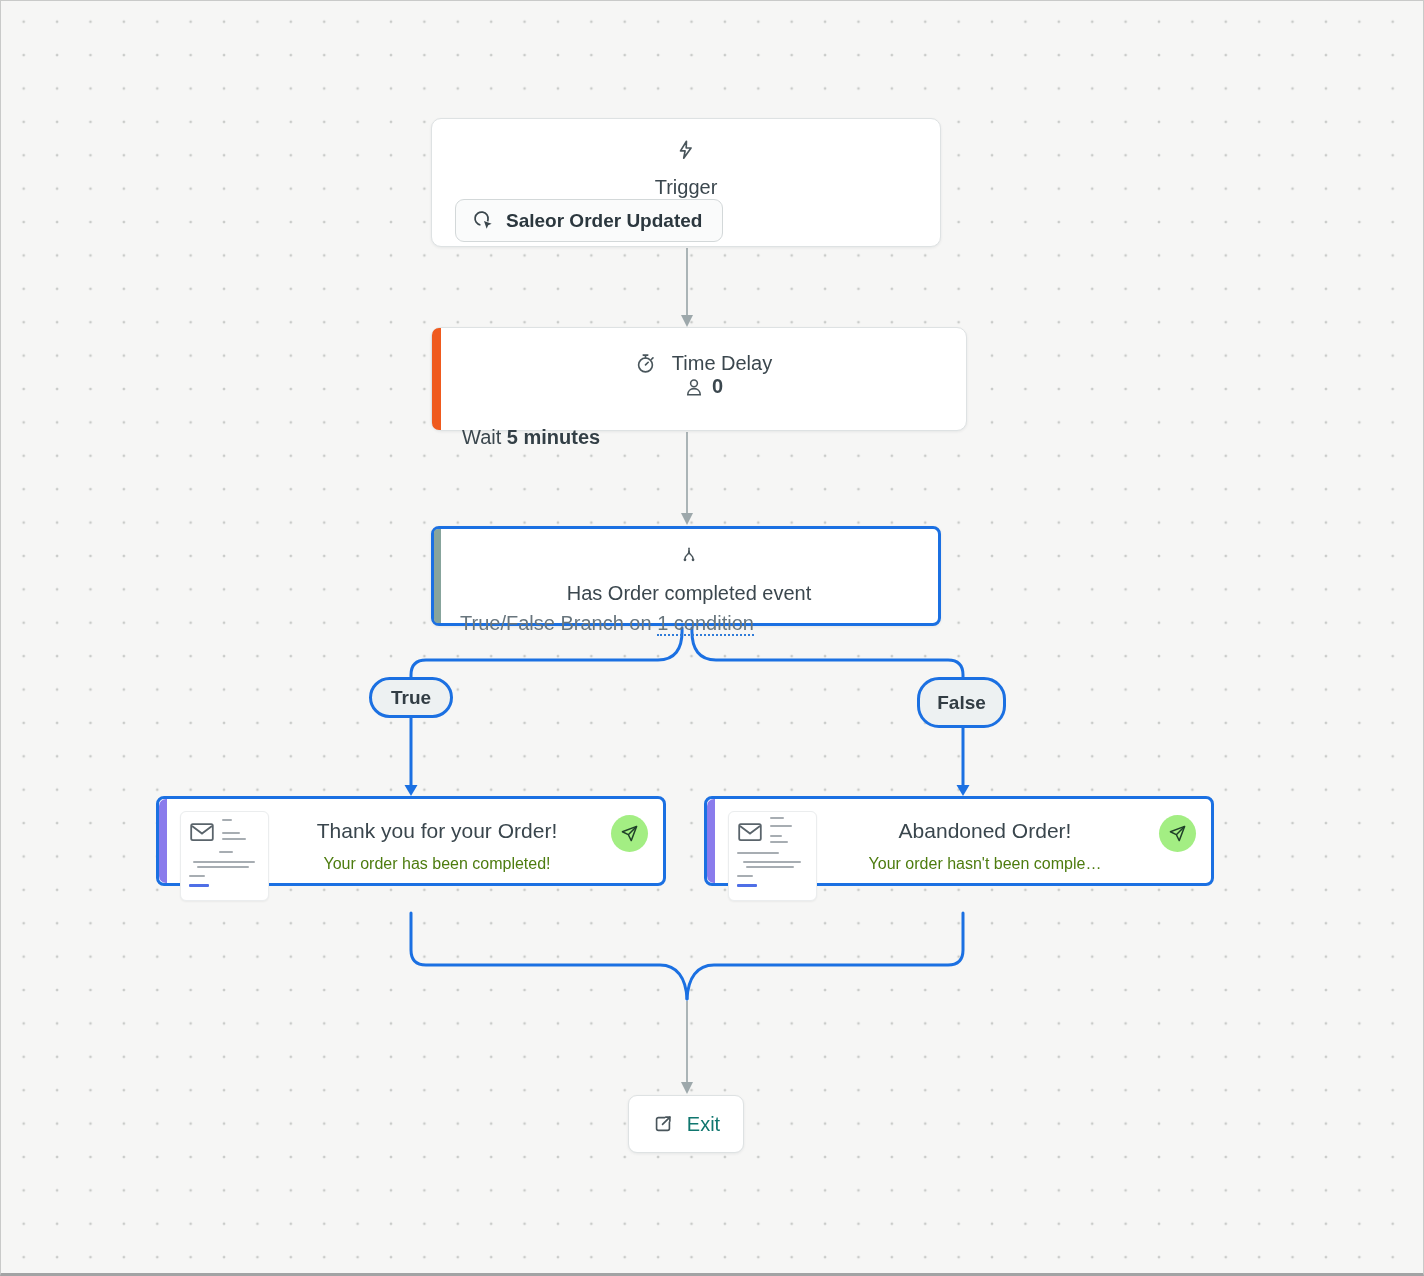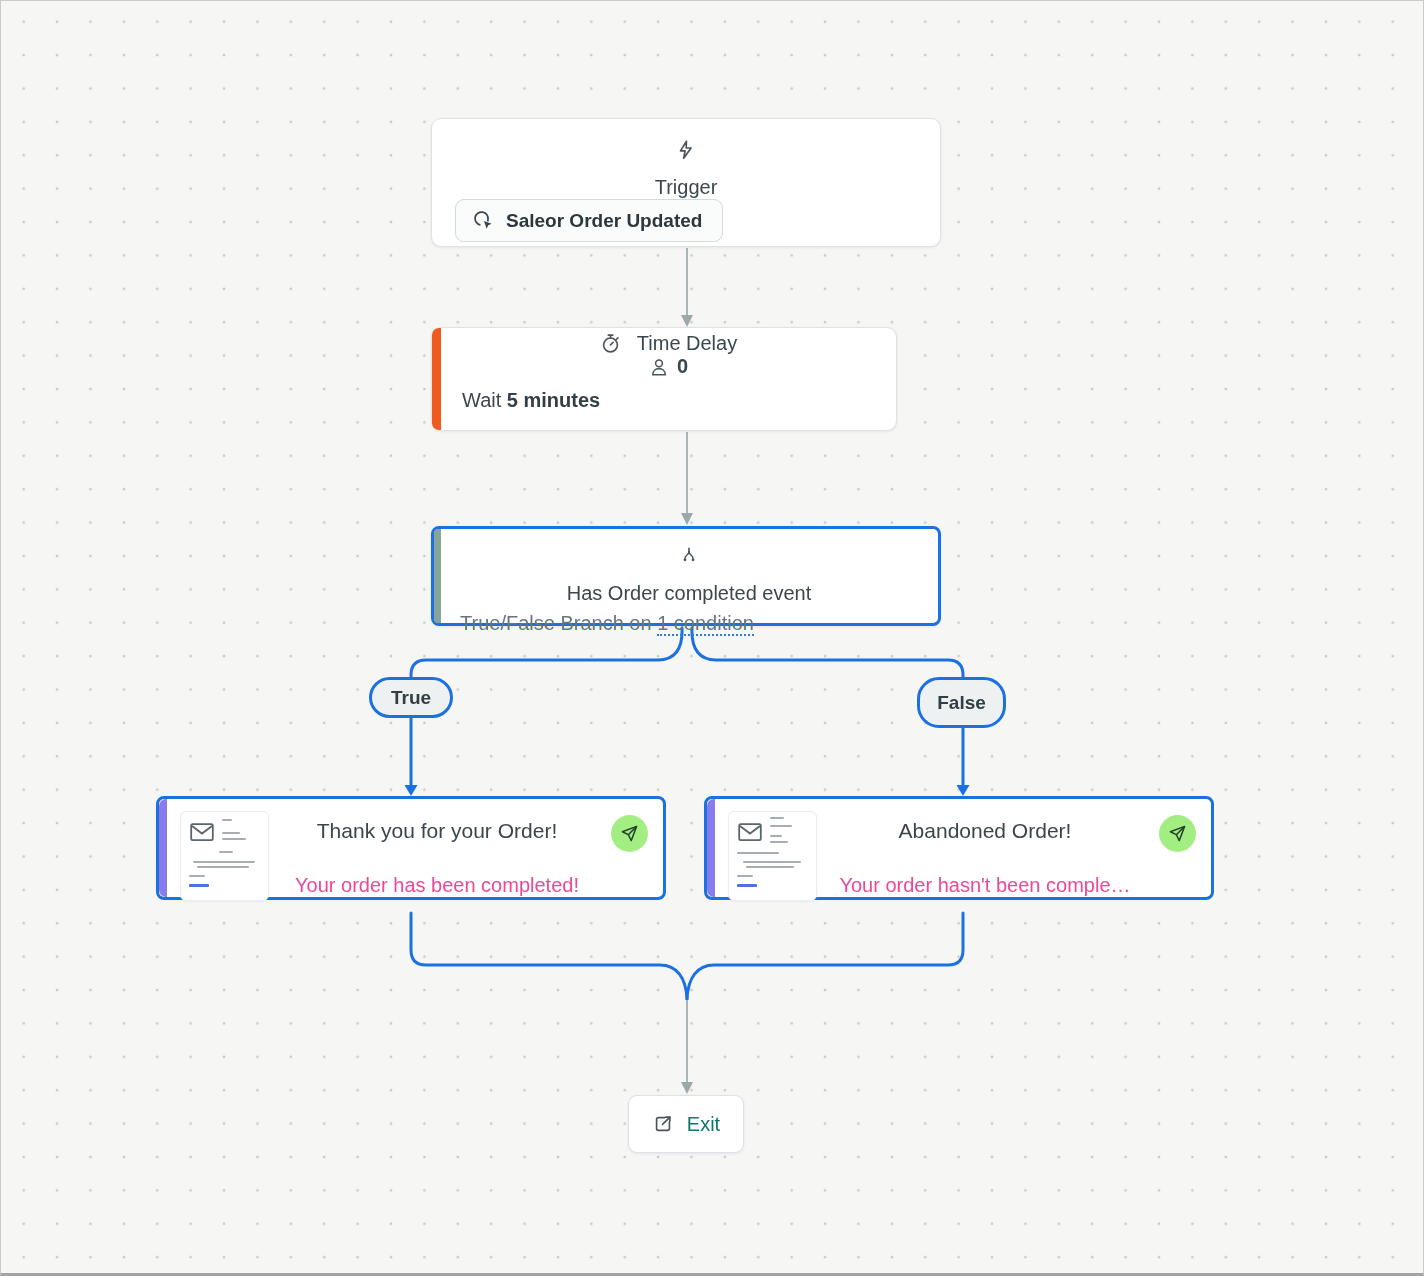--- a/index.html
+++ b/index.html
@@ -21,53 +21,53 @@
   .ic{flex:0 0 auto;display:inline-flex;}
 
   
   #trigger{left:430px;top:117px;width:510px;height:129px;padding:20px 22px;}
   #trigger .row{gap:15px;}
   #trigger-btn{margin-left:1px;display:inline-flex;align-items:center;gap:11px;
     background:#fafbfb;border:1px solid #d3d8d9;border-radius:9px;padding:9px 20px 9px 16px;
     font-size:19px;font-weight:700;color:#2b373e;cursor:pointer;}
 
   
-  #delay{left:430px;top:326px;width:466px;height:104px;padding:4px 22px 0 30px;}
+  #delay{left:430px;top:326px;width:536px;height:104px;padding:24px 22px 0 30px;}
   #delay .head{justify-content:space-between;}
   #delay .head .left{display:flex;align-items:center;gap:15px;}
   #delay .count{display:flex;align-items:center;gap:7px;font-size:20px;font-weight:700;color:#3b474e;}
-  #delay .desc{margin-top:11px;font-size:20px;color:#3b474e;}
+  #delay .desc{margin-top:28px;font-size:20px;color:#3b474e;}
   #delay .desc b{font-weight:700;color:#333f46;}
 
   
   #condition{left:430px;top:525px;width:510px;height:100px;background:#fff;padding:15px 20px 0 26px;}
   #condition .row{gap:16px;}
   #condition .sub{margin-top:7px;font-size:20px;color:#68757d;}
   #condition .sub .link{color:#68757d;text-decoration:none;border-bottom:2px dotted #2f7bd9;cursor:pointer;}
 
   
   .pill{position:absolute;display:flex;align-items:center;justify-content:center;
     background:#edf1f2;border:3px solid #1b70e2;border-radius:22px;
     font-size:19px;font-weight:600;color:#323d44;}
   #pill-true{left:368px;top:676px;width:84px;height:41px;}
   #pill-false{left:916px;top:676px;width:89px;height:51px;}
 
   
-  .email{position:absolute;top:795px;width:510px;height:104px;background:#fff;}
+  .email{position:absolute;top:795px;width:510px;height:90px;background:#fff;}
   #email-true{left:155px;}
   #email-false{left:703px;}
   .email .accent{width:8px;background:#8a7bec;}
   .thumb{position:absolute;left:21px;top:12px;width:89px;height:90px;background:#fff;
     border:1px solid #ebedee;border-radius:6px;box-shadow:0 1px 2px rgba(0,0,0,.05);overflow:hidden;}
   .thumb .env{position:absolute;left:9px;top:11px;}
   .thumb i{position:absolute;display:block;height:2px;background:#a7adb2;border-radius:1px;}
   .thumb i.b{background:#4f6fe6;height:3px;}
   .email .texts{position:absolute;left:118px;right:66px;top:0;height:100%;text-align:center;}
   .email .etitle{margin-top:20px;font-size:21px;color:#3a464d;white-space:nowrap;overflow:hidden;}
-  .email .esub{margin-top:31px;font-size:20px;color:#ec4899;white-space:nowrap;overflow:hidden;}
+  .email .esub{margin-top:12px;font-size:16px;color:#4d7c0f;white-space:nowrap;overflow:hidden;}
   .send{position:absolute;right:15px;top:16px;width:37px;height:37px;border-radius:50%;
     background:#a3ee83;display:flex;align-items:center;justify-content:center;}
 
   
   #exit{left:627px;top:1094px;width:116px;height:58px;border-radius:9px;
     display:flex;align-items:center;justify-content:center;gap:13px;font-size:20px;color:#0f766e;cursor:pointer;}
 </style>
 </head>
 <body>
 

